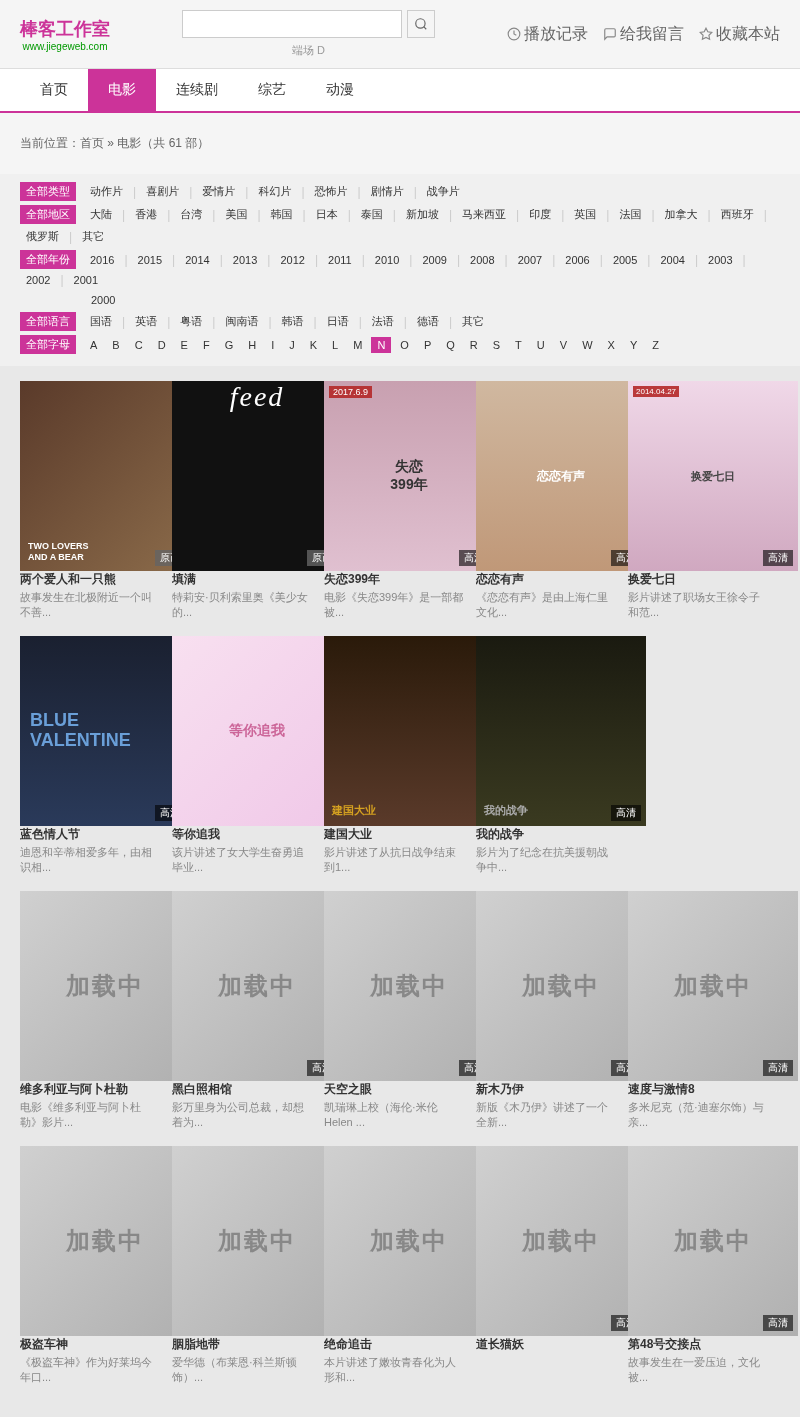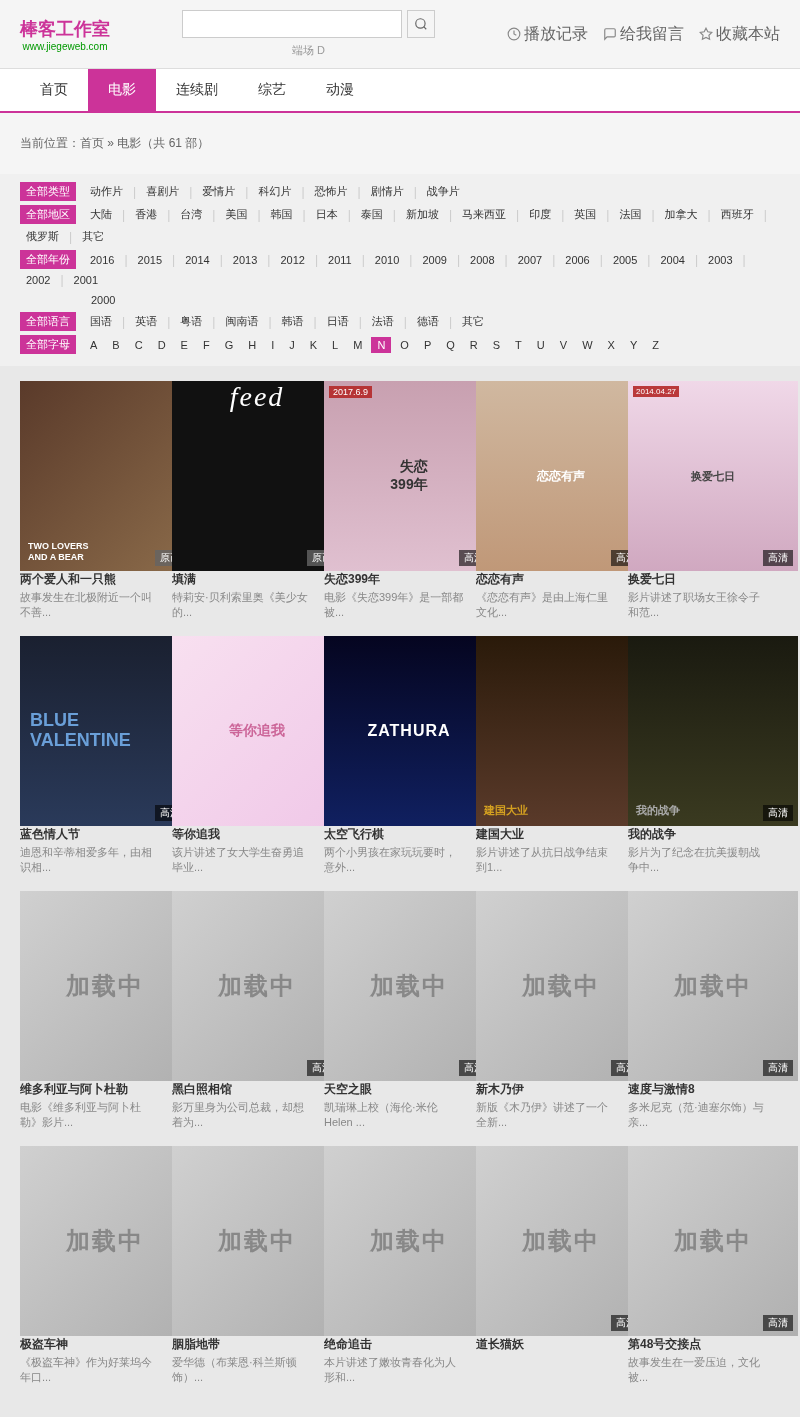--- a/index.html
+++ b/index.html
@@ -273,21 +273,21 @@
         <div class="original-badge">原画</div>
       </div>
       <div class="movie-title">填满</div>
       <div class="movie-desc">特莉安·贝利索里奥《美少女的...</div>
     </div>
 
     <div class="movie-card">
       <div class="movie-poster" style="background:linear-gradient(180deg,#c8a0b0,#e0c0d0);">
         <div style="position:absolute;top:5px;left:5px;background:rgba(180,40,40,0.9);color:#fff;font-size:9px;padding:1px 4px;">2017.6.9</div>
         <div style="width:100%;height:100%;display:flex;align-items:center;justify-content:center;color:#333;">
-          <div style="text-align:right;font-size:14px;font-weight:bold;">失恋<br>399年</div>
+          <div style="text-align:center;font-size:14px;font-weight:bold;">失恋<br>399年</div>
         </div>
         <div class="quality-badge">高清</div>
       </div>
       <div class="movie-title">失恋399年</div>
       <div class="movie-desc">电影《失恋399年》是一部都被...</div>
     </div>
 
     <div class="movie-card">
       <div class="movie-poster" style="background:linear-gradient(180deg,#d0b8a0,#c09878);">
         <div style="width:100%;height:100%;display:flex;align-items:center;justify-content:center;">
@@ -328,29 +328,20 @@
     <div class="movie-card">
       <div class="movie-poster" style="background:linear-gradient(135deg,#f8e0f0,#f0c8e8);">
         <div style="width:100%;height:100%;display:flex;align-items:center;justify-content:center;">
           <div style="text-align:center;color:#cc6699;font-size:14px;font-weight:bold;">等你追我</div>
         </div>
       </div>
       <div class="movie-title">等你追我</div>
       <div class="movie-desc">该片讲述了女大学生奋勇追毕业...</div>
     </div>
 
-    <div class="movie-card">
-      <div class="movie-poster" style="background:linear-gradient(180deg,#050520,#102060);">
-        <div style="width:100%;height:100%;display:flex;align-items:center;justify-content:center;">
-          <div style="color:#fff;font-size:16px;font-weight:900;letter-spacing:1px;text-align:center;">ZATHURA</div>
-        </div>
-      </div>
-      <div class="movie-title">太空飞行棋</div>
-      <div class="movie-desc">两个小男孩在家玩玩要时，意外...</div>
-    </div>
 
     <div class="movie-card">
       <div class="movie-poster" style="background:linear-gradient(180deg,#2a1a0a,#5a3a2a);">
         <div style="width:100%;height:100%;display:flex;align-items:flex-end;padding:8px;">
           <div style="color:#d4a020;font-size:11px;font-weight:bold;">建国大业</div>
         </div>
       </div>
       <div class="movie-title">建国大业</div>
       <div class="movie-desc">影片讲述了从抗日战争结束到1...</div>
     </div>

